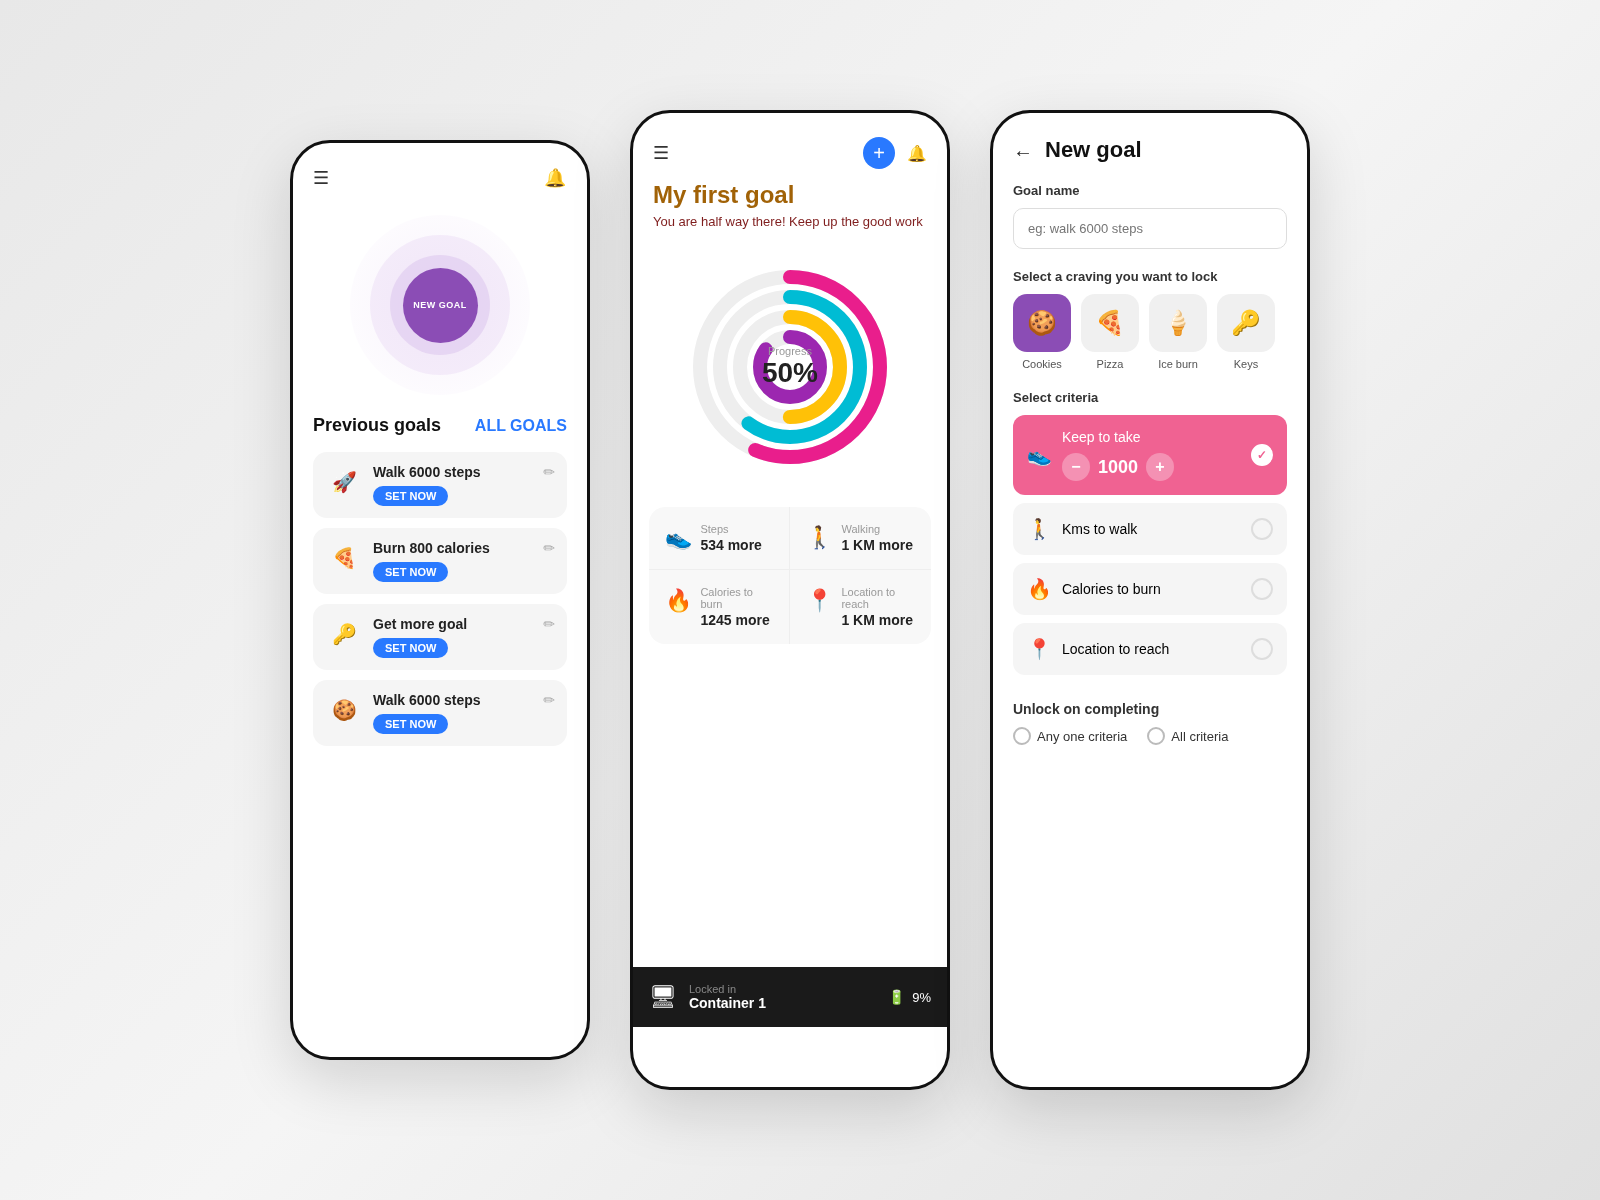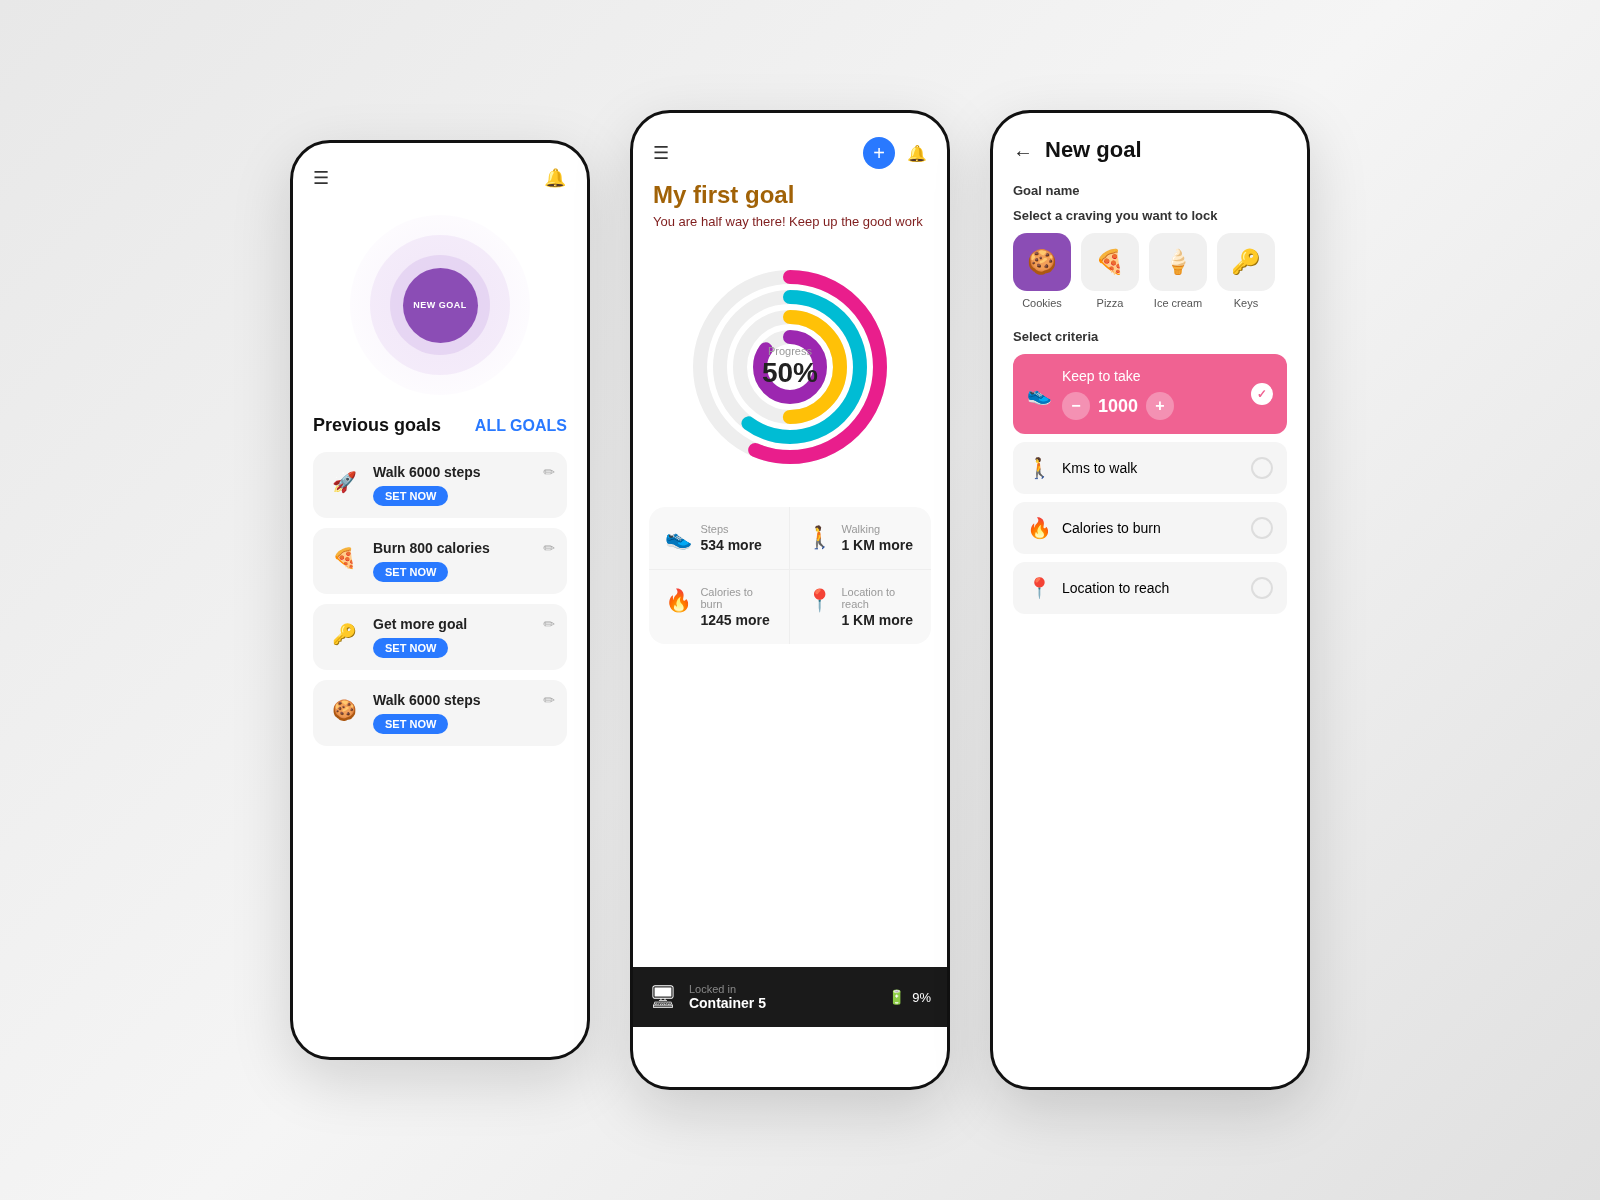--- a/index.html
+++ b/index.html
@@ -461,52 +461,53 @@
       <div class="stat-name">Location to reach</div>
       <div class="stat-val">1 KM more</div>
     </div>
   </div>
       </div>
 
     <div class="p2-footer">
       <span class="p2-footer-icon">🖥</span>
       <div class="p2-footer-text">
         <div class="p2-footer-label">Locked in</div>
-        <div class="p2-footer-val">Container 5</div>
+        <div class="p2-footer-val">Container 1</div>
       </div>
       <div class="battery-area">
         <span class="battery-icon">🔋</span>
         <span class="battery-pct">9%</span>
       </div>
     </div>
   </div>
 </div>
 
 <div class="phone phone-3">
   <div class="p3-content">
     <div class="p3-header">
       <span class="back-icon">←</span>
       <span class="p3-title">New goal</span>
     </div>
 
     <div class="section-label">Goal name</div>
+    <input class="goal-name-input" placeholder="eg: walk 6000 steps" style="">
 
     <div class="section-label">Select a craving you want to lock</div>
     <div class="craving-row" id="craving-row">
         <div class="craving-item">
     <div class="craving-icon-wrap selected">🍪</div>
     <span class="craving-name">Cookies</span>
   </div>
         <div class="craving-item">
     <div class="craving-icon-wrap ">🍕</div>
     <span class="craving-name">Pizza</span>
   </div>
         <div class="craving-item">
     <div class="craving-icon-wrap ">🍦</div>
-    <span class="craving-name">Ice cream</span>
+    <span class="craving-name">Ice burn</span>
   </div>
         <div class="craving-item">
     <div class="craving-icon-wrap ">🔑</div>
     <span class="craving-name">Keys</span>
   </div>
       </div>
 
     <div class="section-label">Select criteria</div>
     <div class="criteria-list" id="criteria-list">
         <div class="criteria-item selected">
@@ -531,14 +532,27 @@
       <span class="criteria-item-name">Calories to burn</span>
       <div class="criteria-check"></div>
     </div>
         <div class="criteria-item ">
       <span class="criteria-item-icon">📍</span>
       <span class="criteria-item-name">Location to reach</span>
       <div class="criteria-check"></div>
     </div>
       </div>
 
+    <div class="unlock-section">
+      <div class="unlock-label">Unlock on completing</div>
+      <div class="unlock-options" id="unlock-options">
+          <div class="unlock-option">
+    <div class="radio-circle"></div>
+    <span class="unlock-option-label">Any one criteria</span>
+  </div>
+          <div class="unlock-option">
+    <div class="radio-circle"></div>
+    <span class="unlock-option-label">All criteria</span>
+  </div>
+        </div>
+    </div>
   </div>
 </div>
 
 </body></html>

